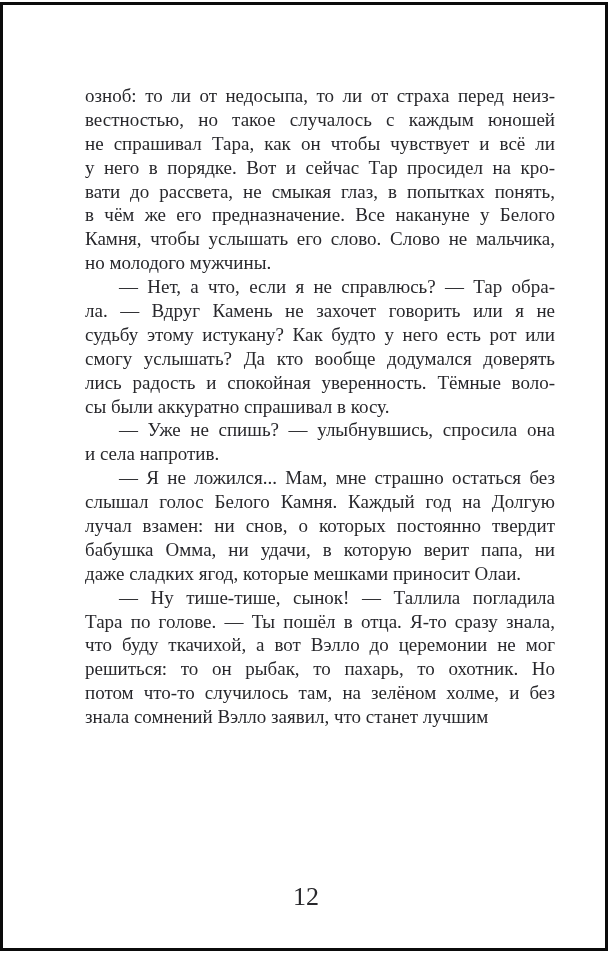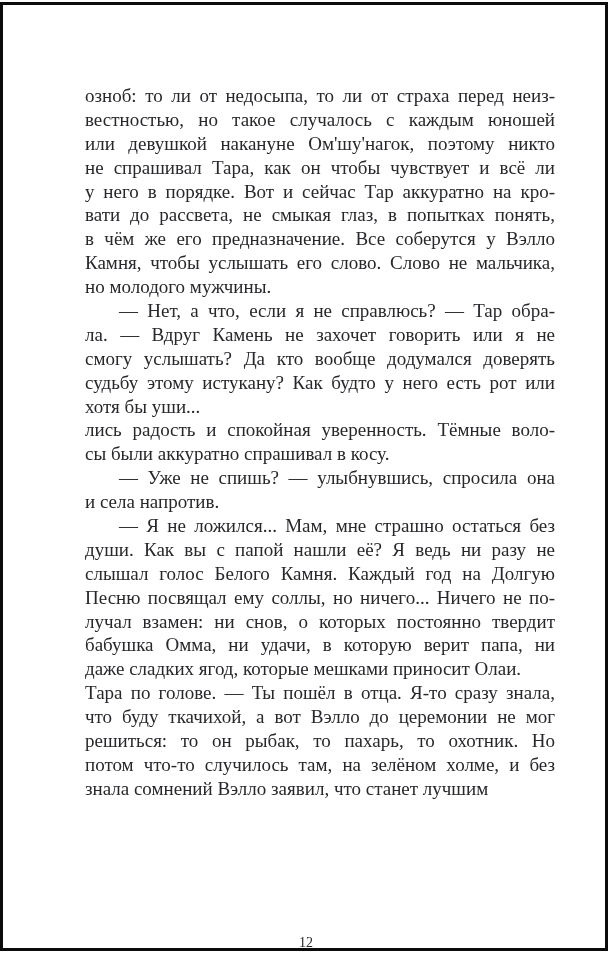--- a/index.html
+++ b/index.html
@@ -42,58 +42,55 @@
   }
   .line.last {
     text-align-last: left;
   }
   .line.indent {
     text-indent: 34px;
   }
   .page-number {
     position: absolute;
     left: 0;
-    top: 935px;
+    top: 882px;
     width: 612px;
     text-align: center;
-    font-size: 14px;
+    font-size: 26px;
     color: #28282c;
   }
 </style>
 </head>
 <body>
 
 <div class="page-frame"></div>
 
 <main class="text-block">
     <div class="line">озноб: то ли от недосыпа, то ли от страха перед неиз-</div>
     <div class="line">вестностью, но такое случалось с каждым юношей</div>
-    <div class="line">или девушкой накануне Ом'шу'нагок, поэтому никто</div>
     <div class="line">не спрашивал Тара, как он чтобы чувствует и всё ли</div>
-    <div class="line">у него в порядке. Вот и сейчас Тар аккуратно на кро-</div>
+    <div class="line">у него в порядке. Вот и сейчас Тар просидел на кро-</div>
     <div class="line">вати до рассвета, не смыкая глаз, в попытках понять,</div>
-    <div class="line">в чём же его предназначение. Все соберутся у Вэлло</div>
+    <div class="line">в чём же его предназначение. Все накануне у Белого</div>
     <div class="line">Камня, чтобы услышать его слово. Слово не мальчика,</div>
     <div class="line last">но молодого мужчины.</div>
     <div class="line indent">— Нет, а что, если я не справлюсь? — Тар обра-</div>
     <div class="line">ла. — Вдруг Камень не захочет говорить или я не</div>
+    <div class="line">судьбу этому истукану? Как будто у него есть рот или</div>
     <div class="line">смогу услышать? Да кто вообще додумался доверять</div>
-    <div class="line">судьбу этому истукану? Как будто у него есть рот или</div>
-    <div class="line last">хотя бы уши...</div>
     <div class="line">лись радость и спокойная уверенность. Тёмные воло-</div>
     <div class="line last">сы были аккуратно спрашивал в косу.</div>
     <div class="line indent">— Уже не спишь? — улыбнувшись, спросила она</div>
     <div class="line last">и села напротив.</div>
     <div class="line indent">— Я не ложился... Мам, мне страшно остаться без</div>
-    <div class="line">души. Как вы с папой нашли её? Я ведь ни разу не</div>
     <div class="line">слышал голос Белого Камня. Каждый год на Долгую</div>
-    <div class="line">Песню посвящал ему соллы, но ничего... Ничего не по-</div>
     <div class="line">лучал взамен: ни снов, о которых постоянно твердит</div>
     <div class="line">бабушка Омма, ни удачи, в которую верит папа, ни</div>
     <div class="line last">даже сладких ягод, которые мешками приносит Олаи.</div>
+    <div class="line indent">— Ну тише-тише, сынок! — Таллила погладила</div>
     <div class="line">Тара по голове. — Ты пошёл в отца. Я-то сразу знала,</div>
     <div class="line">что буду ткачихой, а вот Вэлло до церемонии не мог</div>
     <div class="line">решиться: то он рыбак, то пахарь, то охотник. Но</div>
     <div class="line">потом что-то случилось там, на зелёном холме, и без</div>
     <div class="line last">знала сомнений Вэлло заявил, что станет лучшим</div>
   </main>
 
 <div class="page-number">12</div>
 
 </body></html>

